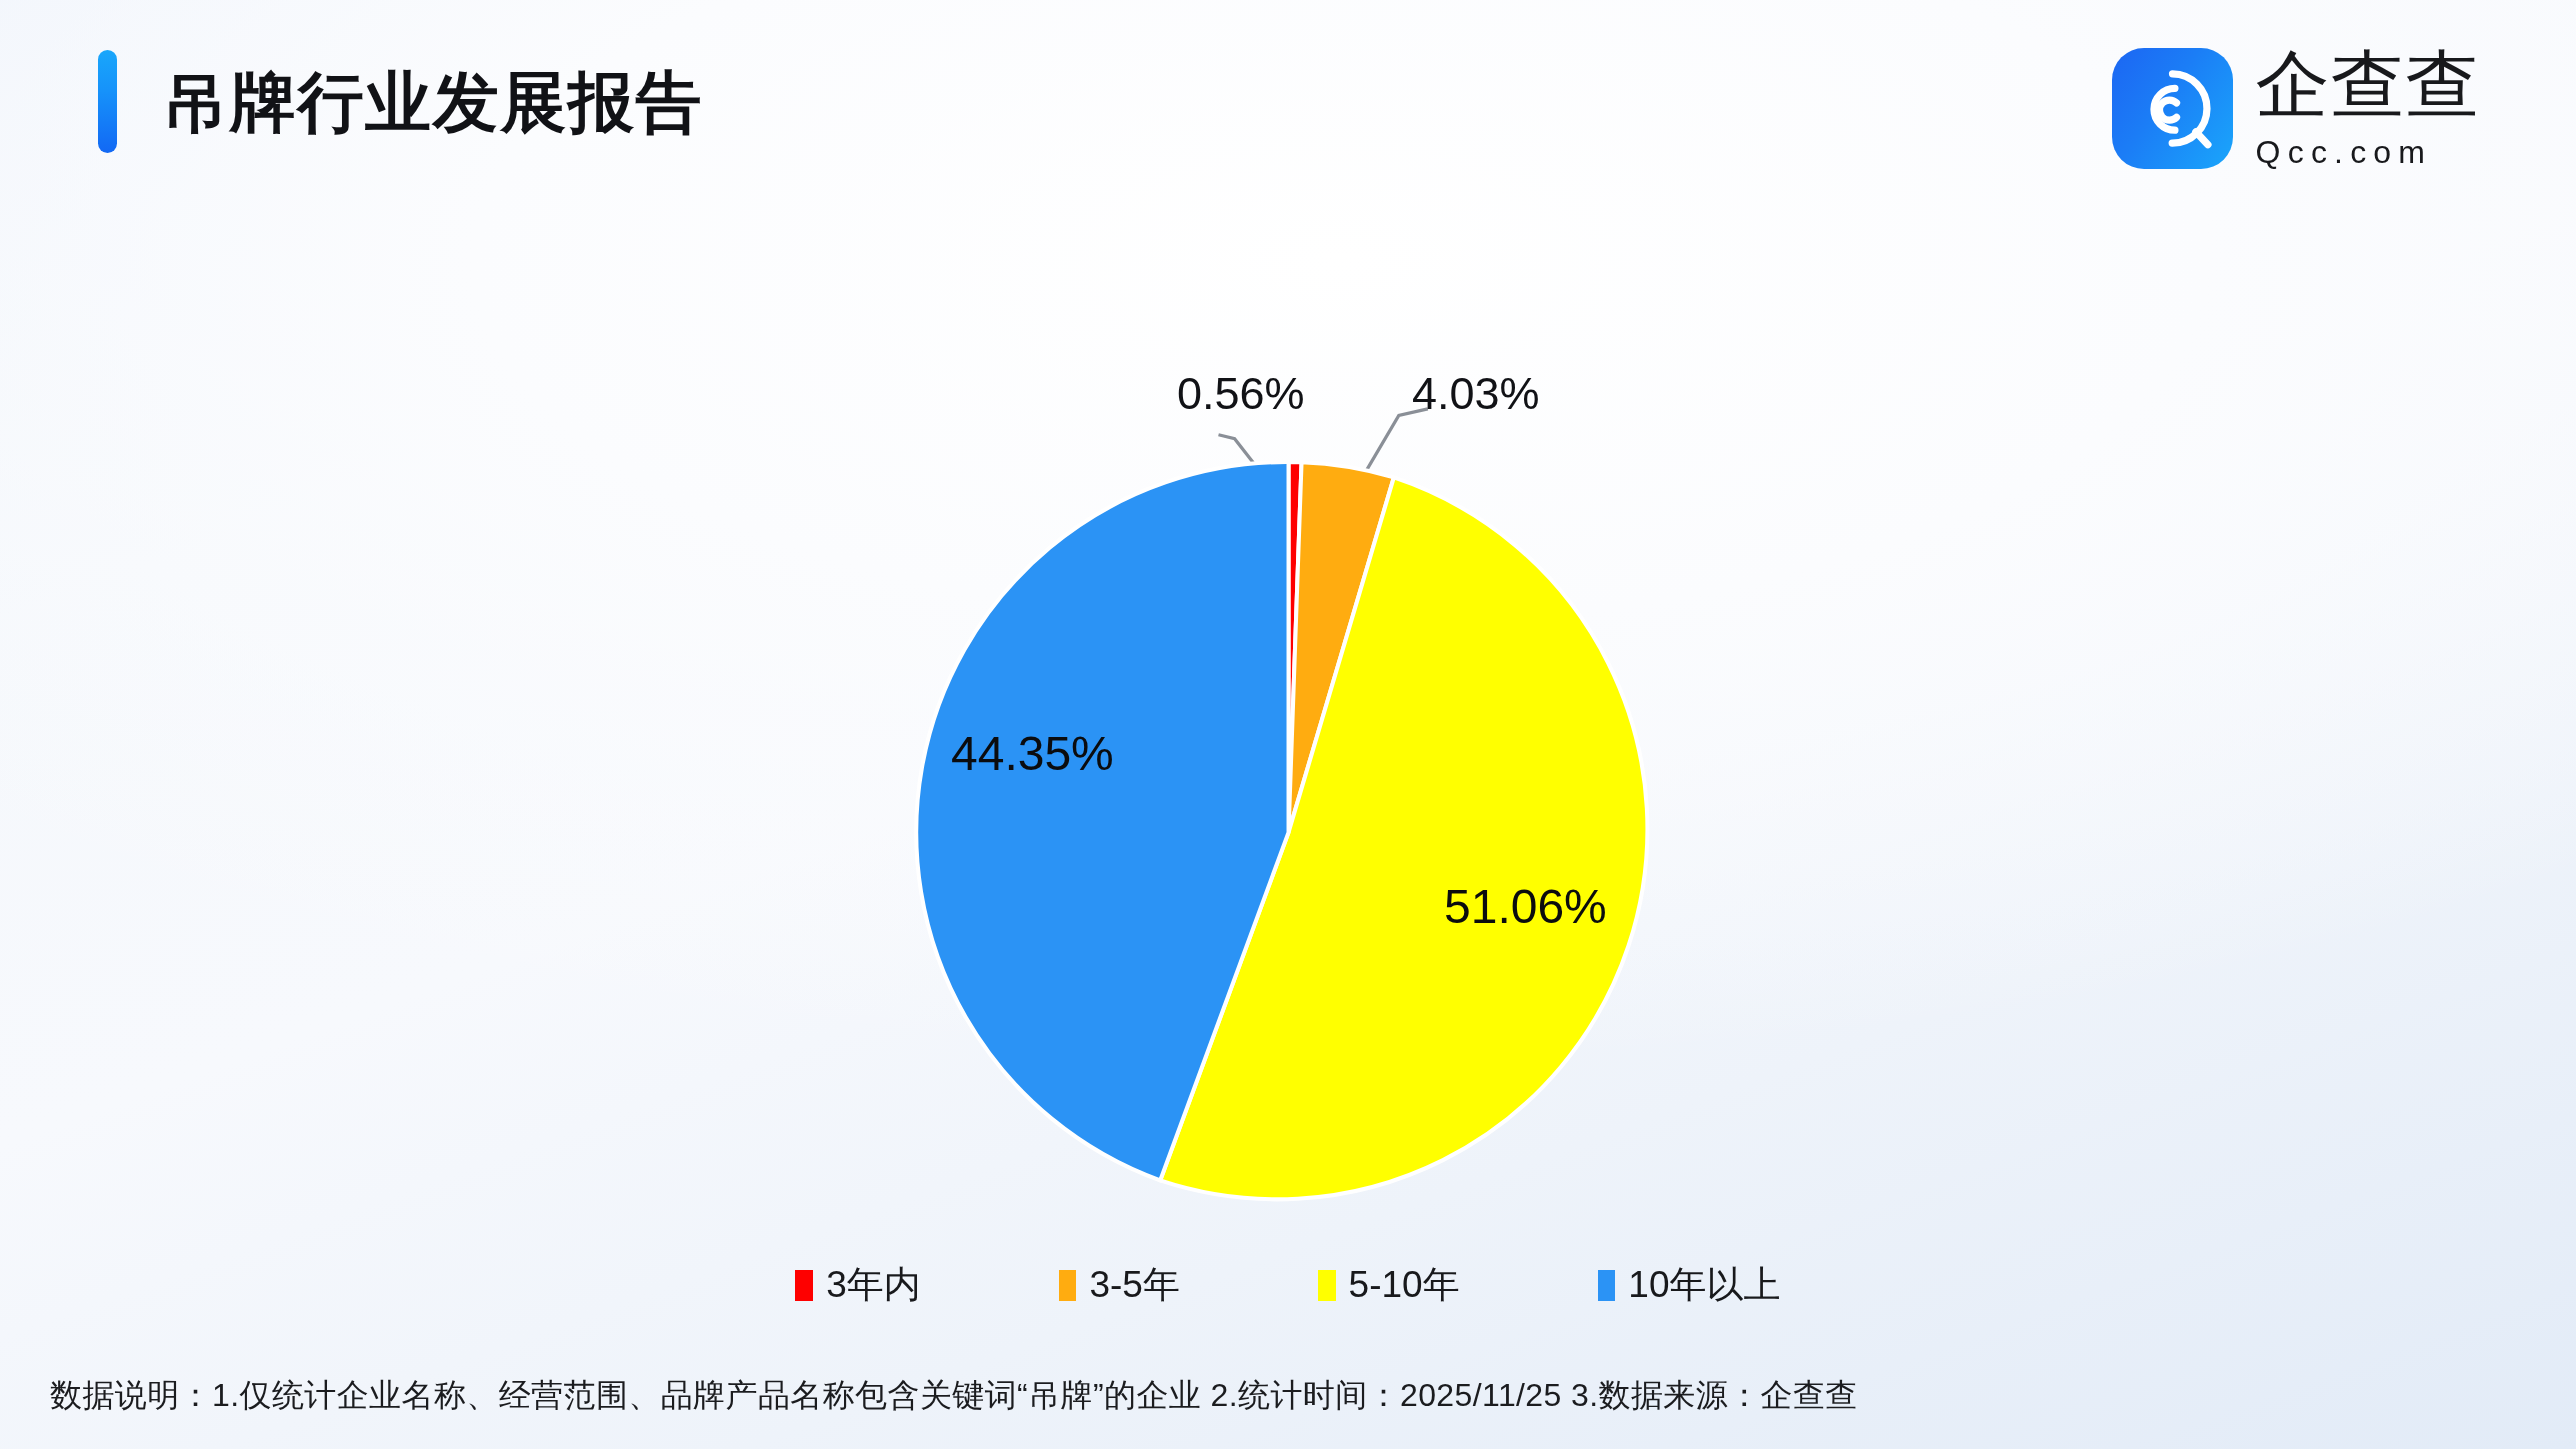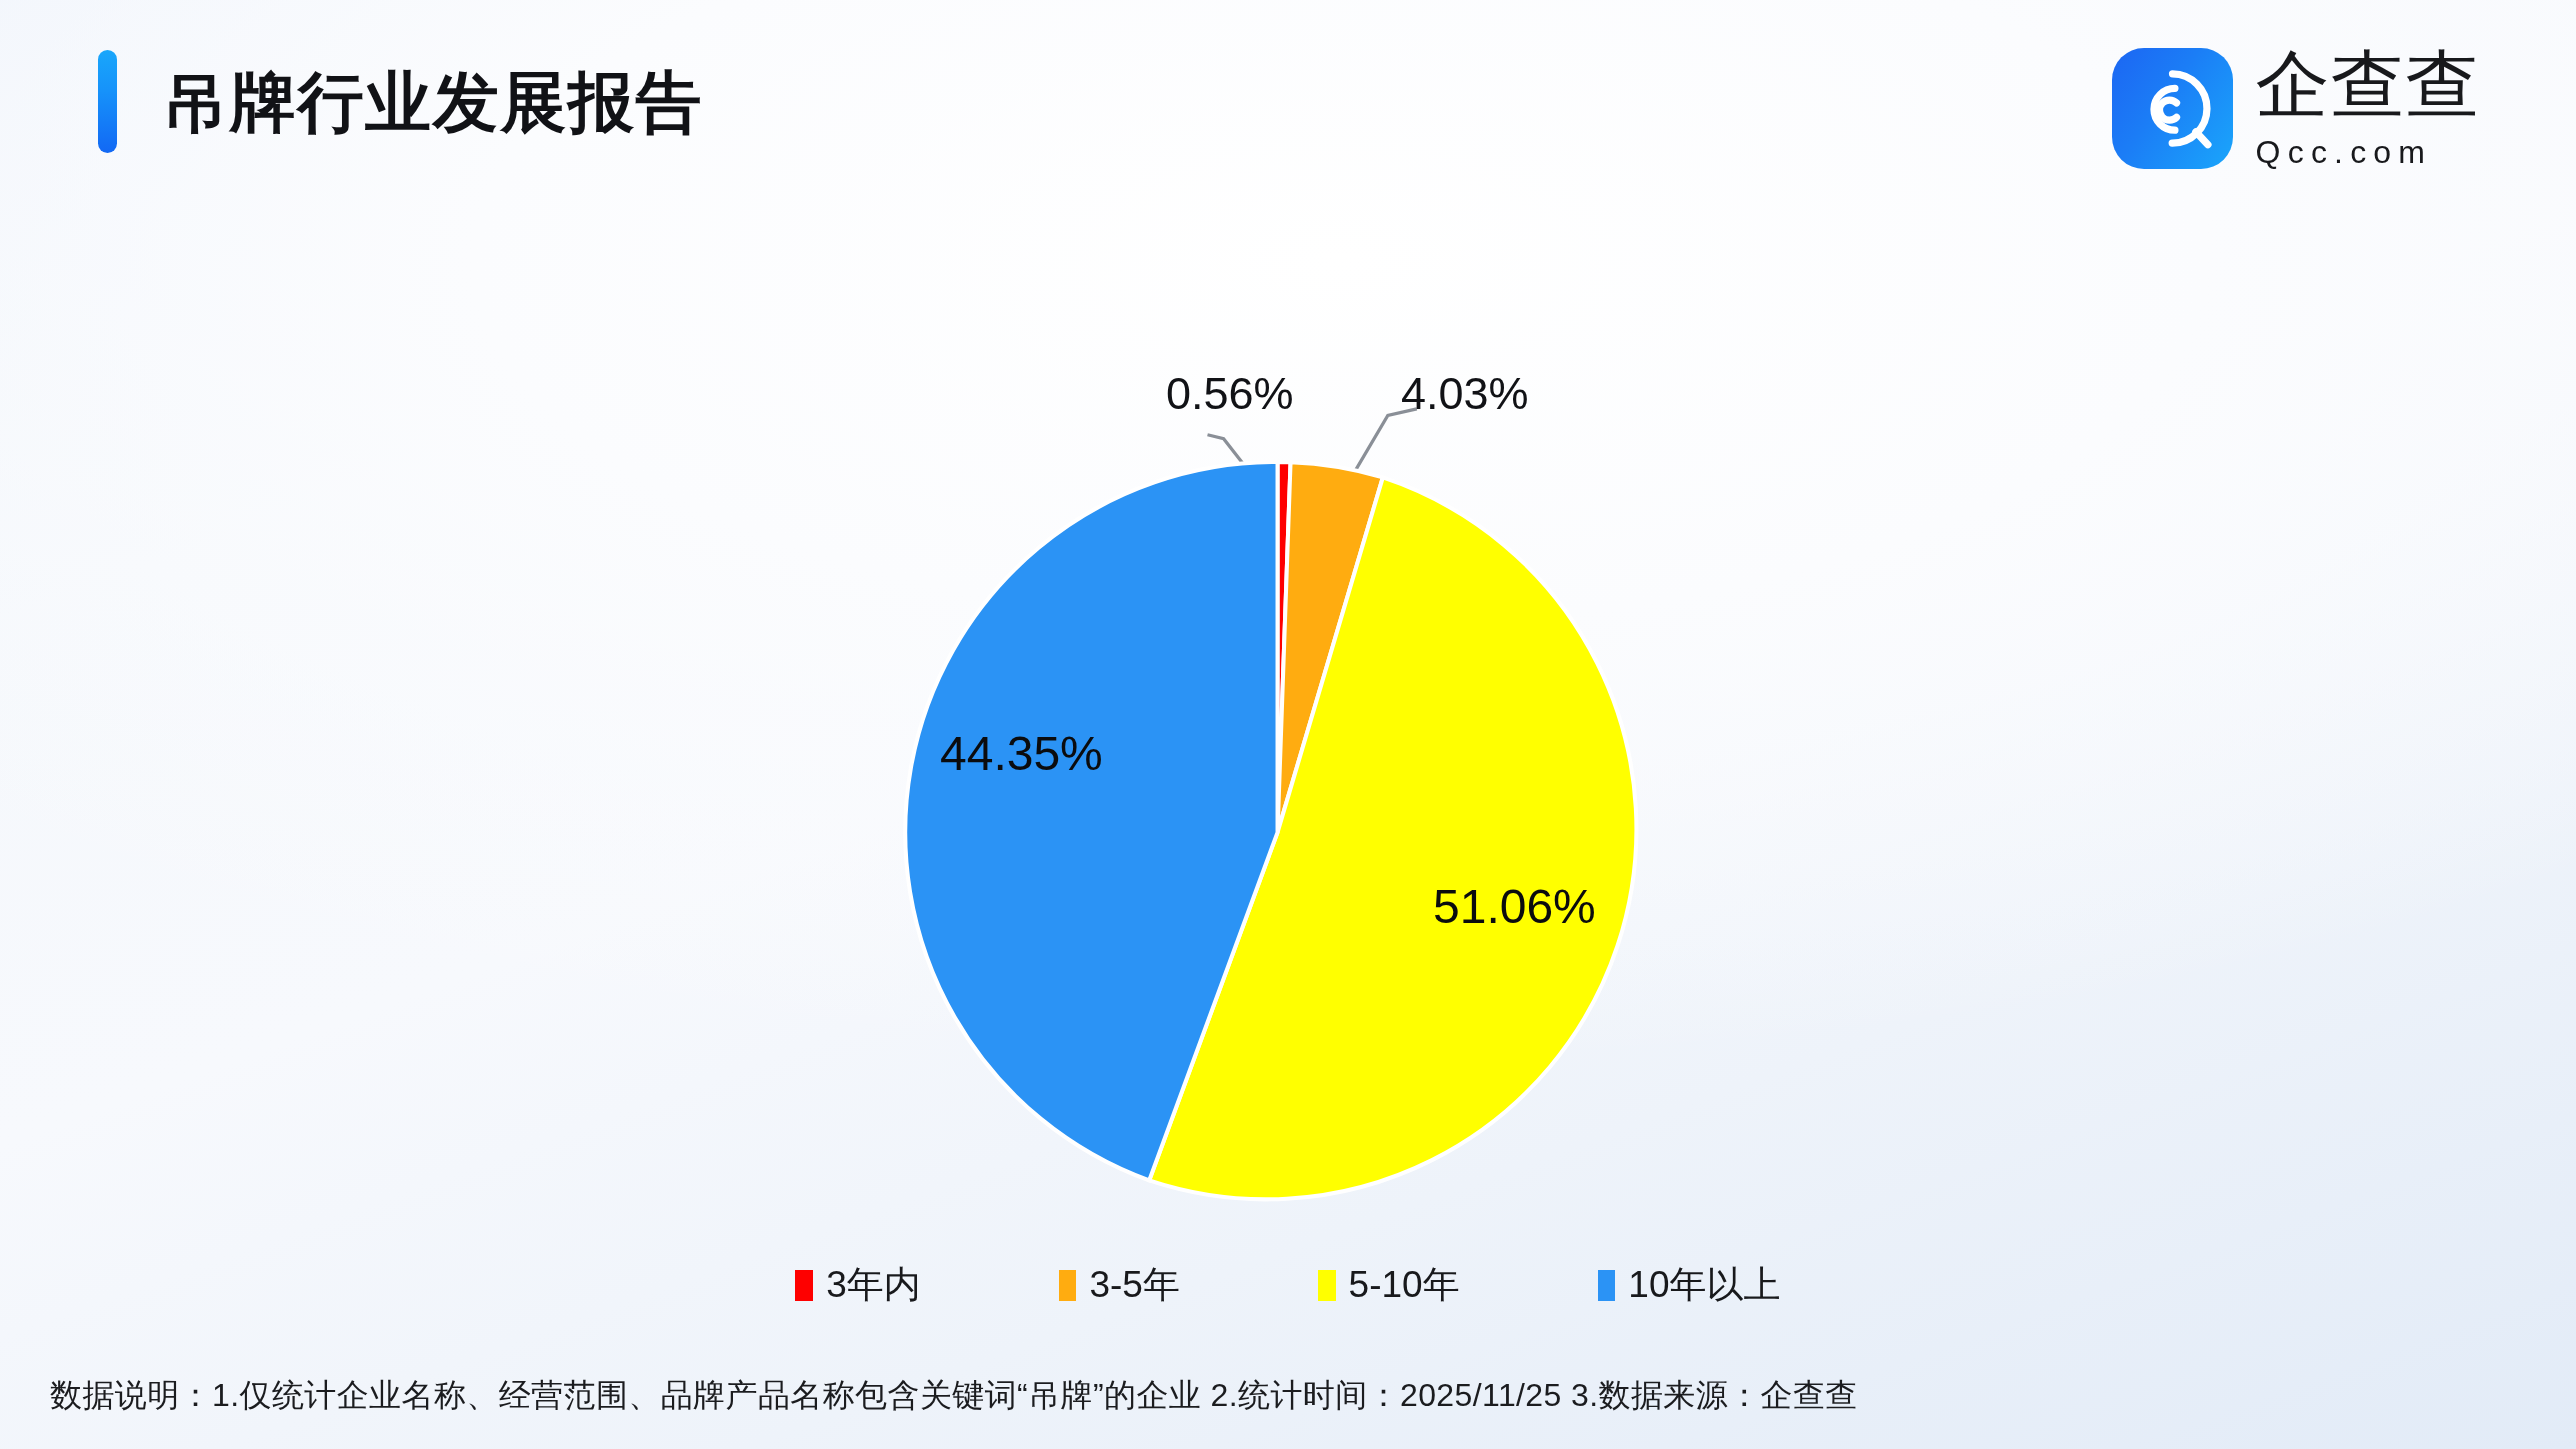--- a/index.html
+++ b/index.html
@@ -104,21 +104,21 @@
     width: 2576px;
     text-align: center;
     font-size: 50px;
     font-weight: 700;
     color: #111216;
     letter-spacing: 0.8px;
   }
 
   .chart-area {
     position: absolute;
-    left: 0;
+    left: 11px;
     top: 0;
     width: 2224px;
     height: 1449px;
   }
   .chart-svg {
     position: absolute;
     left: 0;
     top: 0;
   }
 

